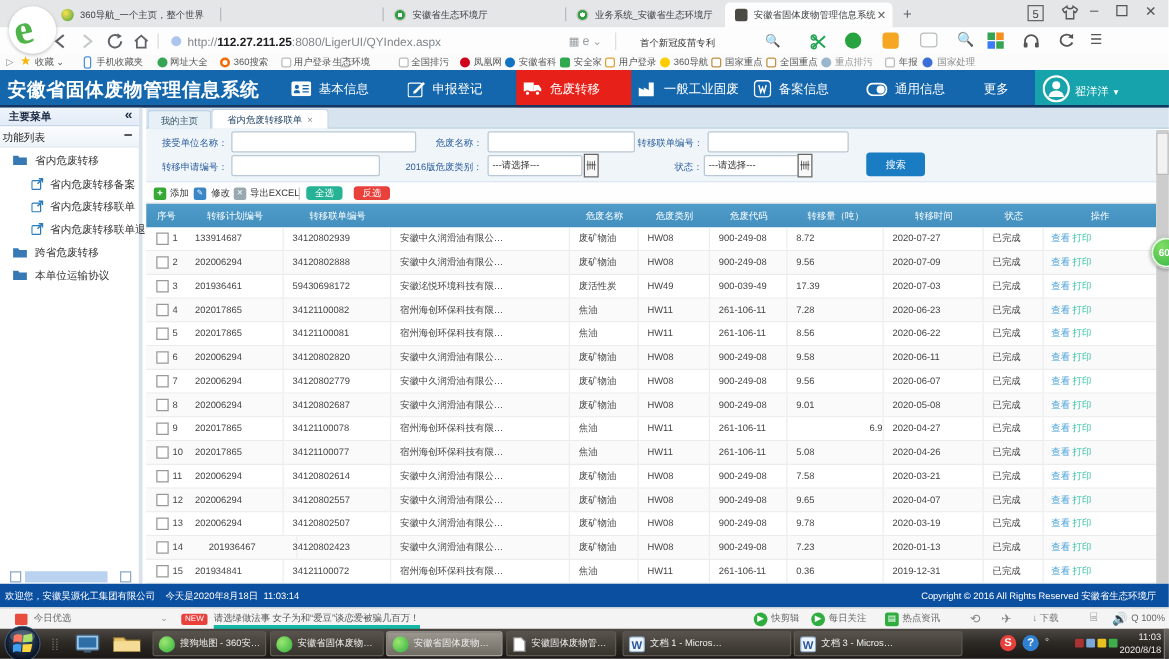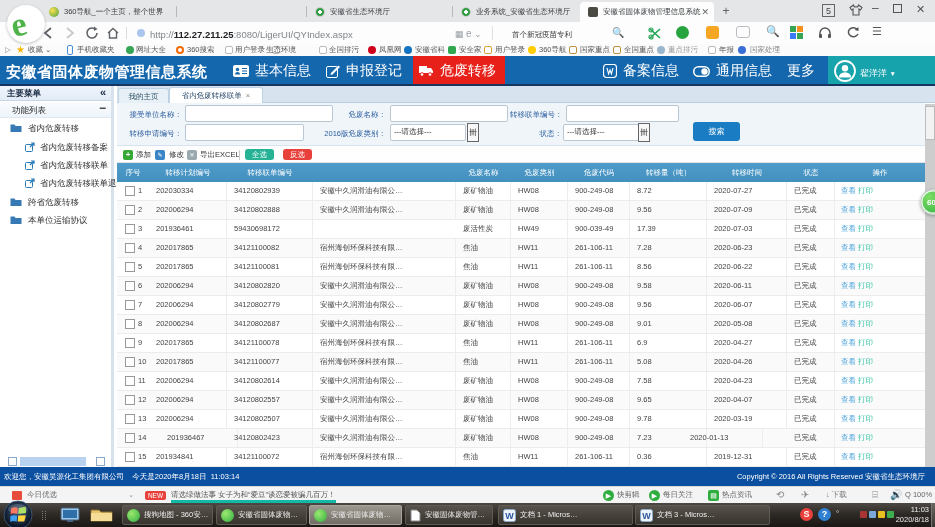--- a/index.html
+++ b/index.html
@@ -12,26 +12,26 @@
 .tab .ticon { width:10px; height:10px; border-radius:50%; margin-right:5px; flex:0 0 auto; }
 .tabsep { position:absolute; top:6px; width:1px; height:11px; background:#b6b9bd; }
 .tab.active { background:#fdfdfd; border-radius:4px 4px 0 0; }
 #addrbar { left:0; top:22px; width:935px; height:22px; background:#fdfdfd; }
 #bookbar { left:0; top:44px; width:935px; height:12px; background:#fbfbfb; font-size:7.5px; color:#555; }
 .bk { position:absolute; top:1px; height:10px; line-height:10px; white-space:nowrap; }
 .bkic { position:absolute; top:2px; width:8px; height:8px; border-radius:2px; }
 
 #phead { left:0; top:56px; width:935px; height:30px; background:#1467ad; }
 #phead .title { position:absolute; left:6px; top:7px; font-size:15px; font-weight:bold; color:#fff; letter-spacing:0.5px; }
-.nav { position:absolute; top:0; height:30px; color:#fff; font-size:14px; display:flex; align-items:center; }
+.nav { position:absolute; top:0; height:30px; color:#fff; font-size:10px; display:flex; align-items:center; }
 .nav svg { margin-right:6px; }
 
 #sidebar { left:0; top:86px; width:114px; height:381px; background:#fff; border-right:3px solid #d8e2ec; }
 #sbh1 { position:absolute; left:0; top:0; width:111px; height:15px; background:linear-gradient(#f0f5fc,#e2ebf6); border-bottom:1px solid #c5d6e8; color:#1b2b44; font-weight:bold; font-size:8.5px; line-height:15px; padding-left:7px; }
-#sbh2 { position:absolute; left:0; top:16px; width:111px; height:16px; background:linear-gradient(#fafcfe,#eef4fa); border-bottom:1px solid #dde8f2; color:#222; font-size:8.5px; line-height:16px; padding-left:12px; }
+#sbh2 { position:absolute; left:0; top:16px; width:111px; height:16px; background:linear-gradient(#fafcfe,#eef4fa); border-bottom:1px solid #dde8f2; color:#222; font-size:8.5px; line-height:16px; padding-left:2px; }
 .titem { position:absolute; font-size:8.5px; color:#333; white-space:nowrap; }
 
 #ptabs { left:117px; top:86px; width:818px; height:17px; background:#d7e4ef; border-bottom:1px solid #b8cfe2; }
 
 #form { left:117px; top:103px; width:808px; height:43px; background:#f0f5fa; border-bottom:1px solid #d7e4f0; }
 .flabel { position:absolute; font-size:7.5px; color:#2a5d9d; text-align:right; white-space:nowrap; }
 .finput { position:absolute; height:15px; background:#fff; border:1px solid #b9c8d4; border-radius:2px; font-size:7.5px; color:#333; line-height:14px; padding-left:3px; }
 
 #toolbar { left:117px; top:146px; width:808px; height:17px; background:#fefefe; border-bottom:1px solid #e4e4e4; }
 .tbtn { position:absolute; top:3px; height:12px; font-size:7.5px; color:#333; line-height:12px; }
@@ -173,20 +173,23 @@
         <rect x="0.5" y="1.5" width="11" height="11" rx="1.5" fill="none" stroke="#fff"></rect>
         <path d="M5 8 L12.5 0.5 L14 2 L6.5 9.5 L4.5 10 Z" fill="#fff"></path>
       </svg>申报登记</div>
     <div class="abs" style="left:413px;top:0;width:92px;height:30px;background:#e7211a;"></div>
     <div class="nav" style="left:418px;"><svg width="16" height="12" viewBox="0 0 16 12">
         <path d="M1 1 H9 V8 H1 Z" fill="#fff"></path>
         <path d="M9 3 H13 L15 6 V8 H9 Z" fill="#fff"></path>
         <circle cx="4" cy="9.5" r="1.8" fill="#fff" stroke="#e7211a"></circle>
         <circle cx="12" cy="9.5" r="1.8" fill="#fff" stroke="#e7211a"></circle>
       </svg>危废转移</div>
+    <div class="nav" style="left:510px;"><svg width="15" height="13" viewBox="0 0 15 13">
+        <path d="M1 12 V5 L5 7 V5 L9 7 V1 H13 V12 Z" fill="#fff"></path>
+      </svg>一般工业固废</div>
     <div class="nav" style="left:603px;"><svg width="14" height="14" viewBox="0 0 14 14">
         <rect x="0.5" y="0.5" width="13" height="13" rx="3" fill="none" stroke="#fff" stroke-width="1.2"></rect>
         <path d="M3 4 L4.6 10 L6 6 L7.4 10 L9 4" stroke="#fff" stroke-width="1.1" fill="none" transform="translate(1,0)"></path>
       </svg>备案信息</div>
     <div class="nav" style="left:693px;"><svg width="17" height="11" viewBox="0 0 17 11">
         <rect x="0.75" y="0.75" width="15.5" height="9.5" rx="4.75" fill="none" stroke="#fff" stroke-width="1.5"></rect>
         <circle cx="11.5" cy="5.5" r="3.2" fill="#fff"></circle>
       </svg>通用信息</div>
     <div class="nav" style="left:787px;">更多</div>
     <div class="abs" style="left:828px;top:0;width:107px;height:30px;background:#16a3ac;"></div>
@@ -272,21 +275,21 @@
       <div class="hc" style="left:394px;width:57px;">危废类别</div>
       <div class="hc" style="left:451px;width:62px;">危废代码</div>
       <div class="hc" style="left:513px;width:77px;">转移量（吨）</div>
       <div class="hc" style="left:590px;width:80px;">转移时间</div>
       <div class="hc" style="left:670px;width:48px;">状态</div>
       <div class="hc" style="left:718px;width:90px;">操作</div>
     </div>
     <div class="grow" style="top:19px;background:#ffffff;">
       <div class="cb"></div>
       <span style="position:absolute;left:21px;top:0;line-height:18px;">1</span>
-      <div class="gc" style="left:32px;width:78px;">202030334</div>
+      <div class="gc" style="left:32px;width:78px;">133914687</div>
       <div class="gc" style="left:110px;width:86px;">34120802939</div>
       <div class="gc" style="left:196px;width:143px;">安徽中久润滑油有限公…</div>
       <div class="gc" style="left:339px;width:55px;">废矿物油</div>
       <div class="gc" style="left:394px;width:57px;">HW08</div>
       <div class="gc" style="left:451px;width:62px;">900-249-08</div>
       <div class="gc" style="left:513px;width:77px;">8.72</div>
       <div class="gc" style="left:590px;width:80px;">2020-07-27</div>
       <div class="gc" style="left:670px;width:48px;">已完成</div>
       <div class="gc" style="left:718px;width:90px;border-right:none;padding-left:6px;"><span style="color:#4aa3dc;">查看</span>&nbsp;<span style="color:#2fc0a4;">打印</span></div>
     </div>
@@ -302,20 +305,21 @@
       <div class="gc" style="left:513px;width:77px;">9.56</div>
       <div class="gc" style="left:590px;width:80px;">2020-07-09</div>
       <div class="gc" style="left:670px;width:48px;">已完成</div>
       <div class="gc" style="left:718px;width:90px;border-right:none;padding-left:6px;"><span style="color:#4aa3dc;">查看</span>&nbsp;<span style="color:#2fc0a4;">打印</span></div>
     </div>
     <div class="grow" style="top:57px;background:#ffffff;">
       <div class="cb"></div>
       <span style="position:absolute;left:21px;top:0;line-height:18px;">3</span>
       <div class="gc" style="left:32px;width:78px;">201936461</div>
       <div class="gc" style="left:110px;width:86px;">59430698172</div>
+      <div class="gc" style="left:196px;width:143px;">安徽洺悦环境科技有限…</div>
       <div class="gc" style="left:339px;width:55px;">废活性炭</div>
       <div class="gc" style="left:394px;width:57px;">HW49</div>
       <div class="gc" style="left:451px;width:62px;">900-039-49</div>
       <div class="gc" style="left:513px;width:77px;">17.39</div>
       <div class="gc" style="left:590px;width:80px;">2020-07-03</div>
       <div class="gc" style="left:670px;width:48px;">已完成</div>
       <div class="gc" style="left:718px;width:90px;border-right:none;padding-left:6px;"><span style="color:#4aa3dc;">查看</span>&nbsp;<span style="color:#2fc0a4;">打印</span></div>
     </div>
     <div class="grow" style="top:76px;background:#fafafa;">
       <div class="cb"></div>
@@ -389,21 +393,21 @@
     </div>
     <div class="grow" style="top:171px;background:#ffffff;">
       <div class="cb"></div>
       <span style="position:absolute;left:21px;top:0;line-height:18px;">9</span>
       <div class="gc" style="left:32px;width:78px;">202017865</div>
       <div class="gc" style="left:110px;width:86px;">34121100078</div>
       <div class="gc" style="left:196px;width:143px;">宿州海创环保科技有限…</div>
       <div class="gc" style="left:339px;width:55px;">焦油</div>
       <div class="gc" style="left:394px;width:57px;">HW11</div>
       <div class="gc" style="left:451px;width:62px;">261-106-11</div>
-      <div class="gc" style="left:513px;width:77px;">6.9</div>
+      <div class="gc" style="left:513px;width:77px;text-align:right;">6.9</div>
       <div class="gc" style="left:590px;width:80px;">2020-04-27</div>
       <div class="gc" style="left:670px;width:48px;">已完成</div>
       <div class="gc" style="left:718px;width:90px;border-right:none;padding-left:6px;"><span style="color:#4aa3dc;">查看</span>&nbsp;<span style="color:#2fc0a4;">打印</span></div>
     </div>
     <div class="grow" style="top:190px;background:#fafafa;">
       <div class="cb"></div>
       <span style="position:absolute;left:21px;top:0;line-height:18px;">10</span>
       <div class="gc" style="left:32px;width:78px;">202017865</div>
       <div class="gc" style="left:110px;width:86px;">34121100077</div>
       <div class="gc" style="left:196px;width:143px;">宿州海创环保科技有限…</div>
@@ -418,21 +422,21 @@
     <div class="grow" style="top:209px;background:#ffffff;">
       <div class="cb"></div>
       <span style="position:absolute;left:21px;top:0;line-height:18px;">11</span>
       <div class="gc" style="left:32px;width:78px;">202006294</div>
       <div class="gc" style="left:110px;width:86px;">34120802614</div>
       <div class="gc" style="left:196px;width:143px;">安徽中久润滑油有限公…</div>
       <div class="gc" style="left:339px;width:55px;">废矿物油</div>
       <div class="gc" style="left:394px;width:57px;">HW08</div>
       <div class="gc" style="left:451px;width:62px;">900-249-08</div>
       <div class="gc" style="left:513px;width:77px;">7.58</div>
-      <div class="gc" style="left:590px;width:80px;">2020-04-23</div>
+      <div class="gc" style="left:590px;width:80px;">2020-03-21</div>
       <div class="gc" style="left:670px;width:48px;">已完成</div>
       <div class="gc" style="left:718px;width:90px;border-right:none;padding-left:6px;"><span style="color:#4aa3dc;">查看</span>&nbsp;<span style="color:#2fc0a4;">打印</span></div>
     </div>
     <div class="grow" style="top:228px;background:#fafafa;">
       <div class="cb"></div>
       <span style="position:absolute;left:21px;top:0;line-height:18px;">12</span>
       <div class="gc" style="left:32px;width:78px;">202006294</div>
       <div class="gc" style="left:110px;width:86px;">34120802557</div>
       <div class="gc" style="left:196px;width:143px;">安徽中久润滑油有限公…</div>
       <div class="gc" style="left:339px;width:55px;">废矿物油</div>
@@ -460,21 +464,21 @@
     <div class="grow" style="top:266px;background:#fafafa;">
       <div class="cb"></div>
       <span style="position:absolute;left:21px;top:0;line-height:18px;">14</span>
       <div class="gc" style="left:32px;width:78px;margin-left:11px;">201936467</div>
       <div class="gc" style="left:110px;width:86px;">34120802423</div>
       <div class="gc" style="left:196px;width:143px;">安徽中久润滑油有限公…</div>
       <div class="gc" style="left:339px;width:55px;">废矿物油</div>
       <div class="gc" style="left:394px;width:57px;">HW08</div>
       <div class="gc" style="left:451px;width:62px;">900-249-08</div>
       <div class="gc" style="left:513px;width:77px;">7.23</div>
-      <div class="gc" style="left:566px;width:80px;">2020-01-13</div>
+      <div class="gc" style="left:590px;width:80px;">2020-01-13</div>
       <div class="gc" style="left:670px;width:48px;">已完成</div>
       <div class="gc" style="left:718px;width:90px;border-right:none;padding-left:6px;"><span style="color:#4aa3dc;">查看</span>&nbsp;<span style="color:#2fc0a4;">打印</span></div>
     </div>
     <div class="grow" style="top:285px;background:#ffffff;">
       <div class="cb"></div>
       <span style="position:absolute;left:21px;top:0;line-height:18px;">15</span>
       <div class="gc" style="left:32px;width:78px;">201934841</div>
       <div class="gc" style="left:110px;width:86px;">34121100072</div>
       <div class="gc" style="left:196px;width:143px;">宿州海创环保科技有限…</div>
       <div class="gc" style="left:339px;width:55px;">焦油</div>

